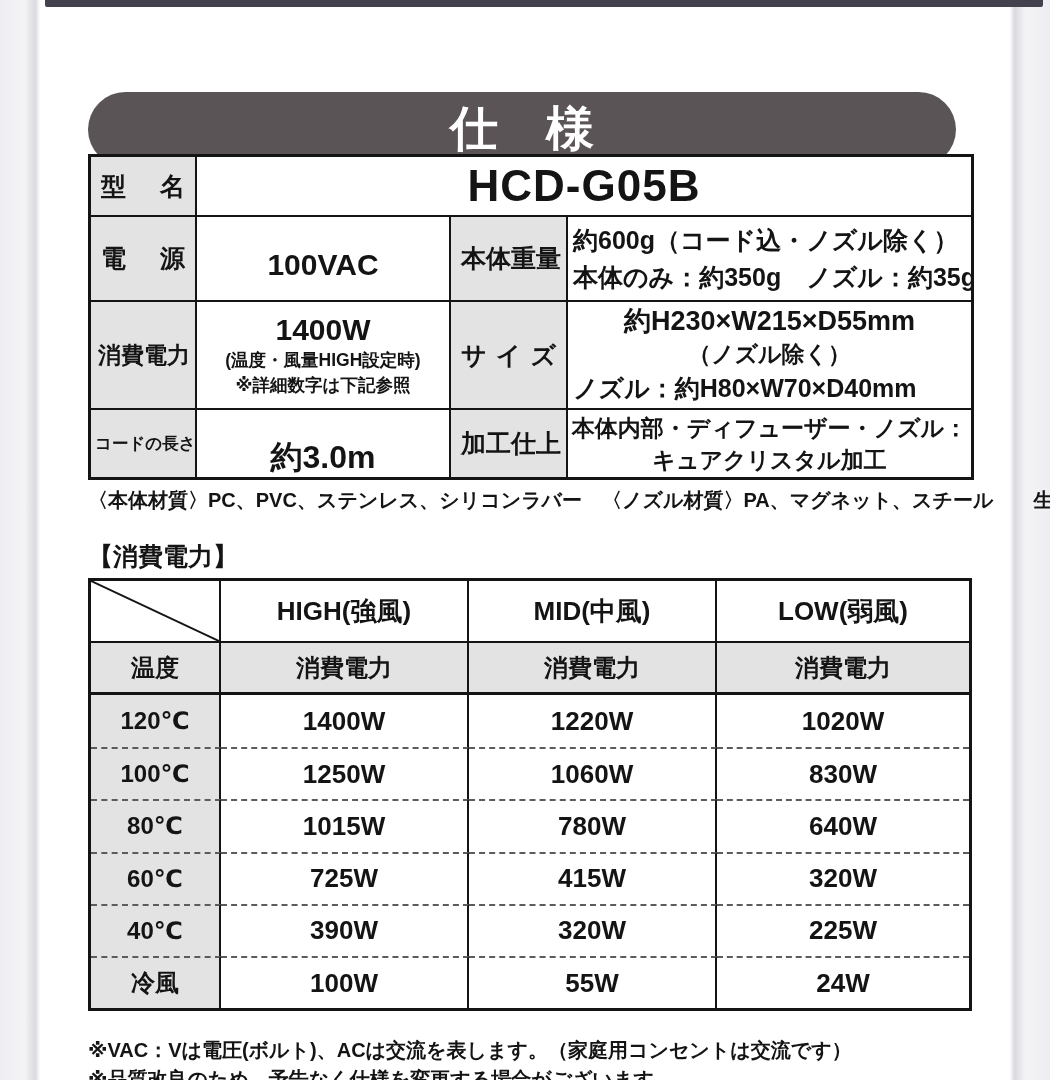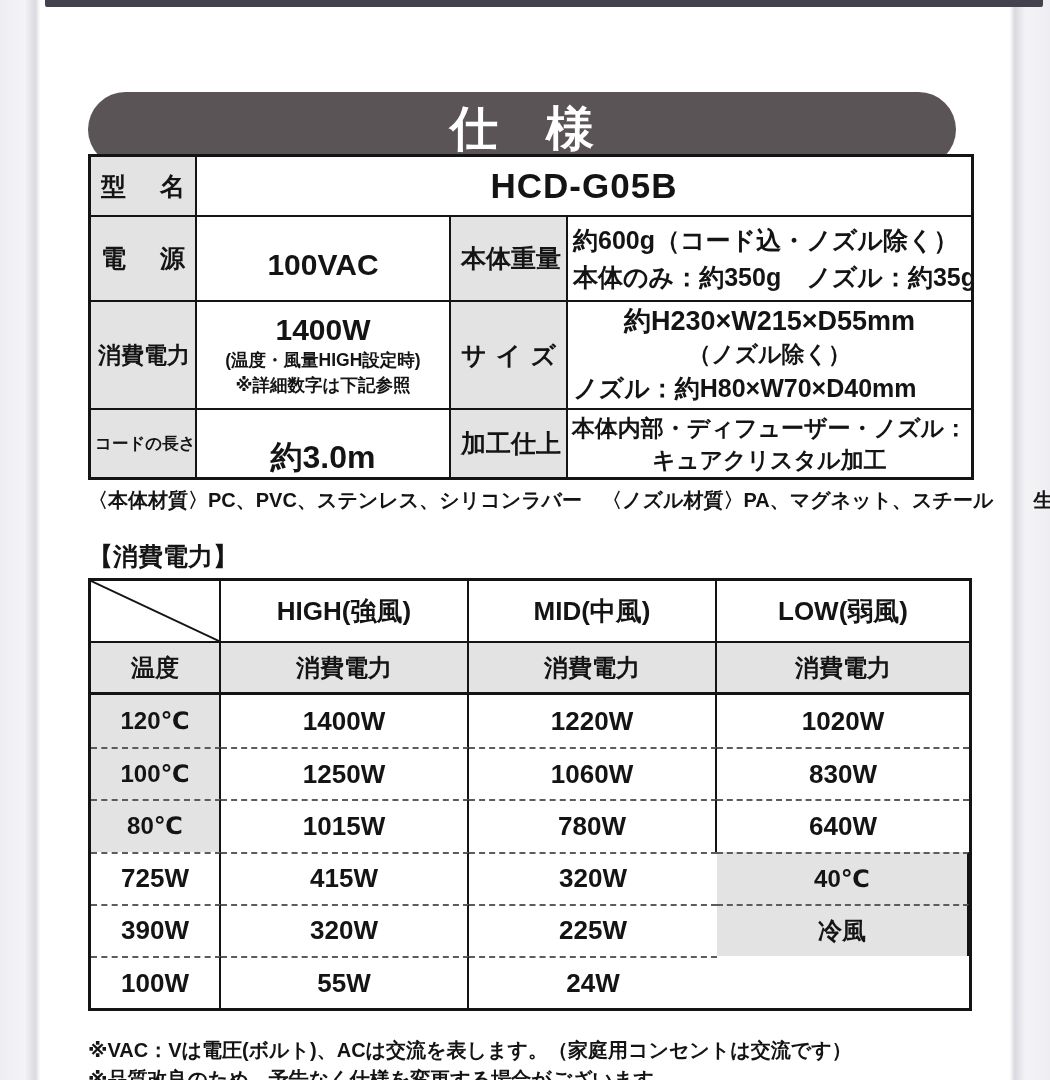--- a/index.html
+++ b/index.html
@@ -56,21 +56,21 @@
     overflow: hidden;
   }
   .cell.last-col { border-right: none; }
   .cell.last-row { border-bottom: none; }
   .cell.gray { background: #e3e3e3; }
   .cell.col-span-3 { grid-column: 2 / 5; }
   .label-cell { padding: 0 10px; font-weight: bold; font-size: 25px; }
   .justify-chars { display: flex; justify-content: space-between; width: 100%; }
   .label-sm { font-size: 16.5px; padding: 0 4px; }
   .label-md { font-size: 23px; padding: 0 7px; }
-  .model-value { font-size: 35px; font-weight: bold; letter-spacing: 1px; }
+  .model-value { font-size: 44px; font-weight: bold; letter-spacing: 1px; }
   .big-value { font-size: 30px; font-weight: bold; margin-top: 12px; }
   .cord-value { font-size: 32px; font-weight: bold; margin-top: 28px; }
   .stack { display: flex; flex-direction: column; justify-content: center; align-items: center; width: 100%; }
   .stack .l1 { font-size: 30px; font-weight: bold; line-height: 36px; }
   .stack .note { font-size: 17.5px; font-weight: bold; line-height: 25px; white-space: nowrap; }
   .weight-stack { align-items: flex-start; padding: 0 5px; }
   .weight-stack div { font-size: 25px; font-weight: bold; line-height: 37px; white-space: nowrap; }
   .size-stack .s1 { font-size: 27px; font-weight: bold; line-height: 34px; white-space: nowrap; }
   .size-stack .s2 { font-size: 23px; font-weight: bold; line-height: 32px; text-align: right; }
   .size-stack .s3 { font-size: 25px; font-weight: bold; line-height: 36px; align-self: flex-start; padding-left: 5px; white-space: nowrap; }
@@ -247,20 +247,21 @@
     <div class="pcell temp dashed">100℃</div>
     <div class="pcell data dashed">1250W</div>
     <div class="pcell data dashed">1060W</div>
     <div class="pcell data dashed last-col">830W</div>
 
     <div class="pcell temp dashed">80℃</div>
     <div class="pcell data dashed">1015W</div>
     <div class="pcell data dashed">780W</div>
     <div class="pcell data dashed last-col">640W</div>
 
+    <div class="pcell temp dashed">60℃</div>
     <div class="pcell data dashed">725W</div>
     <div class="pcell data dashed">415W</div>
     <div class="pcell data dashed last-col">320W</div>
 
     <div class="pcell temp dashed">40℃</div>
     <div class="pcell data dashed">390W</div>
     <div class="pcell data dashed">320W</div>
     <div class="pcell data dashed last-col">225W</div>
 
     <div class="pcell temp dashed">冷風</div>

